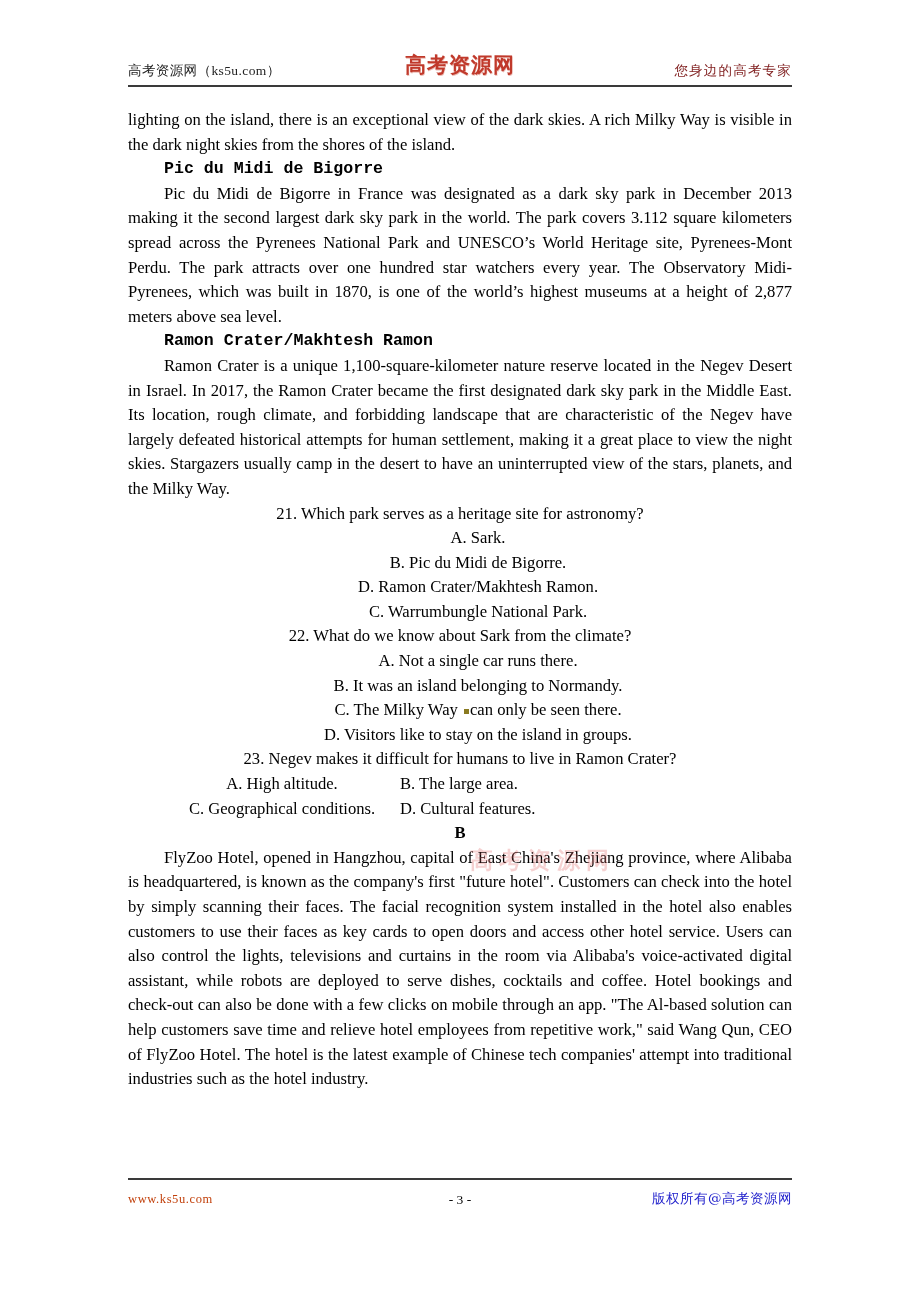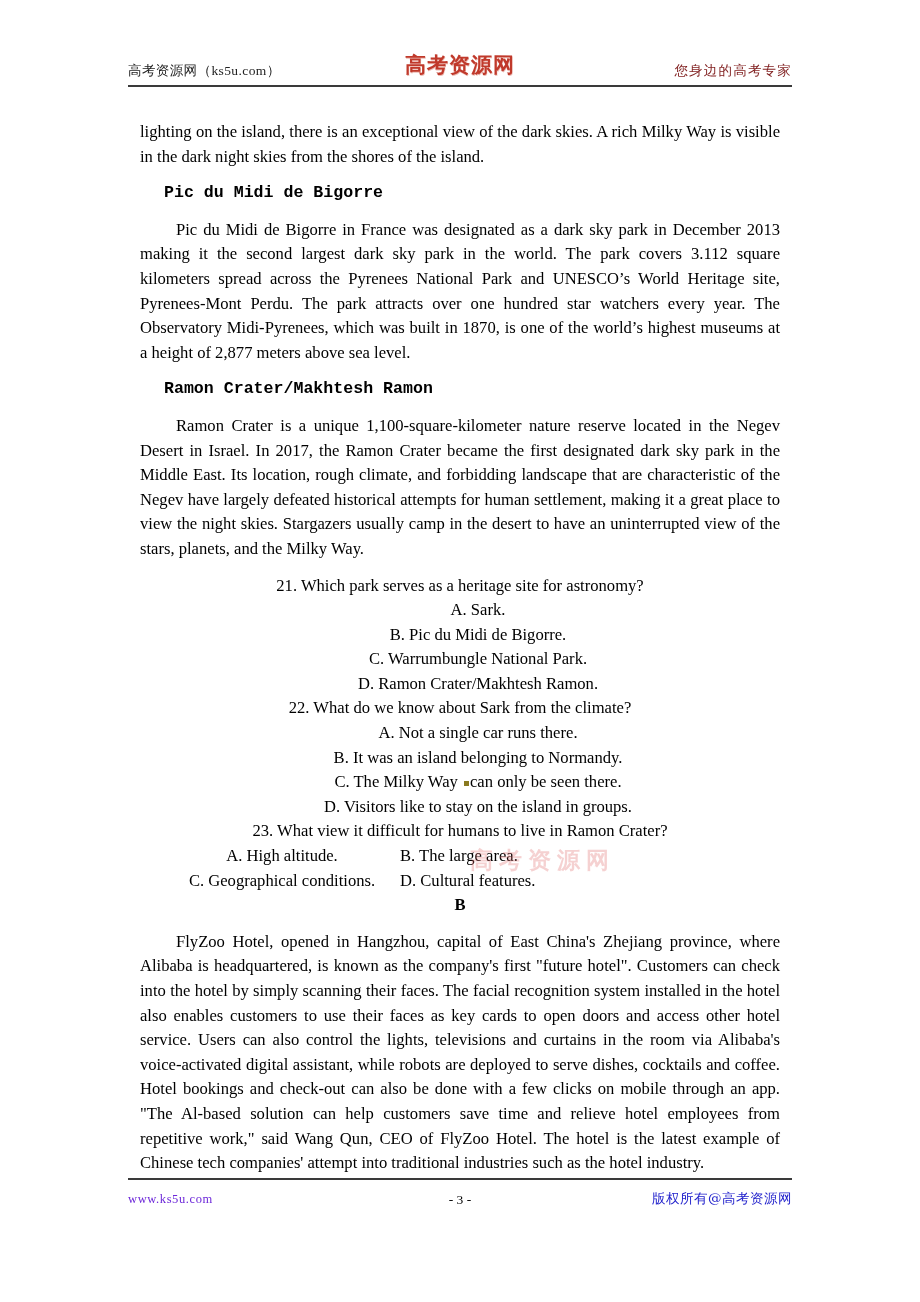--- a/index.html
+++ b/index.html
@@ -81,21 +81,21 @@
     position: absolute;
     left: 128px;
     top: 108px;
     width: 664px;
     font-size: 16.6px;
     line-height: 24.6px;
     color: #000;
   }
 
   p.para {
-    margin: 12px;
+    margin: 0;
     text-align: justify;
     text-justify: inter-word;
     text-indent: 0;
   }
   p.para.indent {
     text-indent: 36px;
   }
   
   p.para::after {
     content: "";
@@ -187,21 +187,21 @@
     top: 1186px;
     width: 664px;
     height: 26px;
     display: flex;
     align-items: center;
     justify-content: space-between;
   }
   .footer-left {
     font-family: "Liberation Serif", "DejaVu Serif", serif;
     font-size: 12.5px;
-    color: #6d28d9;
+    color: #c2410c;
     letter-spacing: 0.6px;
     white-space: nowrap;
   }
   .footer-center {
     position: absolute;
     left: 50%;
     transform: translateX(-50%);
     top: 6px;
     font-size: 13.5px;
     color: #000;
@@ -239,39 +239,39 @@
     <h4 class="subhead">Ramon Crater/Makhtesh Ramon</h4>
     <p class="para indent noflush">Ramon Crater is a unique 1,100-square-kilometer nature reserve located in the Negev Desert in Israel. In 2017, the Ramon Crater became the first designated dark sky park in the Middle East. Its location, rough climate, and forbidding landscape that are characteristic of the Negev have largely defeated historical attempts for human settlement, making it a great place to view the night skies. Stargazers usually camp in the desert to have an uninterrupted view of the stars, planets, and the Milky Way.</p>
 
     <div class="question">
       <p class="q-stem">
         <span>21.</span>
         <span>Which park serves as a heritage site for astronomy?</span>
       </p>
       <p class="opt">A. Sark.</p>
       <p class="opt">B. Pic du Midi de Bigorre.</p>
+      <p class="opt">D. Ramon Crater/Makhtesh Ramon.</p>
       <p class="opt">C. Warrumbungle National Park.</p>
-      <p class="opt">D. Ramon Crater/Makhtesh Ramon.</p>
     </div>
 
     <div class="question">
       <p class="q-stem">
         <span>22.</span>
         <span>What do we know about Sark from the climate?</span>
       </p>
       <p class="opt">A. Not a single car runs there.</p>
       <p class="opt">B. It was an island belonging to Normandy.</p>
       <p class="opt">C. The Milky Way <span class="mark-dot"></span>can only be seen there.</p>
       <p class="opt">D. Visitors like to stay on the island in groups.</p>
     </div>
 
     <div class="question">
       <p class="q-stem">
         <span>23.</span>
-        <span>What view it difficult for humans to live in Ramon Crater?</span>
+        <span>Negev makes it difficult for humans to live in Ramon Crater?</span>
       </p>
       <div class="opt-2col">
         <span>A. High altitude.</span>
         <span>B. The large area.</span>
       </div>
       <div class="opt-2col">
         <span>C. Geographical conditions.</span>
         <span>D. Cultural features.</span>
       </div>
     </div>

